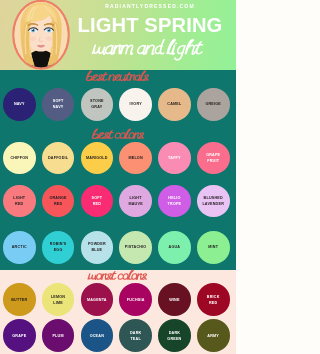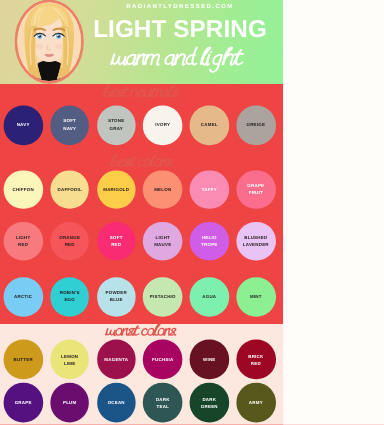--- a/index.html
+++ b/index.html
@@ -1,20 +1,20 @@
 <!DOCTYPE html>
 <html><head>
 <meta charset="utf-8">
 <title>Light Spring Color Palette</title>
 <style>
 
   html,body{margin:0;padding:0;}
   body{width:236px;height:354px;overflow:hidden;background:#fffdfa;
        font-family:"Liberation Sans","DejaVu Sans",sans-serif;}
-  .page{position:relative;width:236px;height:354px;overflow:hidden;background:#ef4444;}
+  .page{position:relative;width:236px;height:354px;overflow:hidden;background:#0f766e;}
 
   .worstbg{position:absolute;left:0;top:270px;width:236px;height:84px;}
 
   .header{position:absolute;left:0;top:0;width:236px;height:70px;overflow:hidden;}
   .header-bg{position:absolute;left:0;top:0;width:236px;height:70px;
      background:linear-gradient(100deg,#dfd49c 0%,#d6dc98 26%,#b9e490 56%,#a0ed93 80%,#93f198 100%);}
   .avatar{position:absolute;left:12px;top:0;width:58px;height:70px;}
   .avatar svg{display:block;}
   .site{position:absolute;top:3.4px;left:67px;width:166px;text-align:center;color:#ffffff;
         font-size:5px;letter-spacing:1.2px;font-weight:700;line-height:6px;

